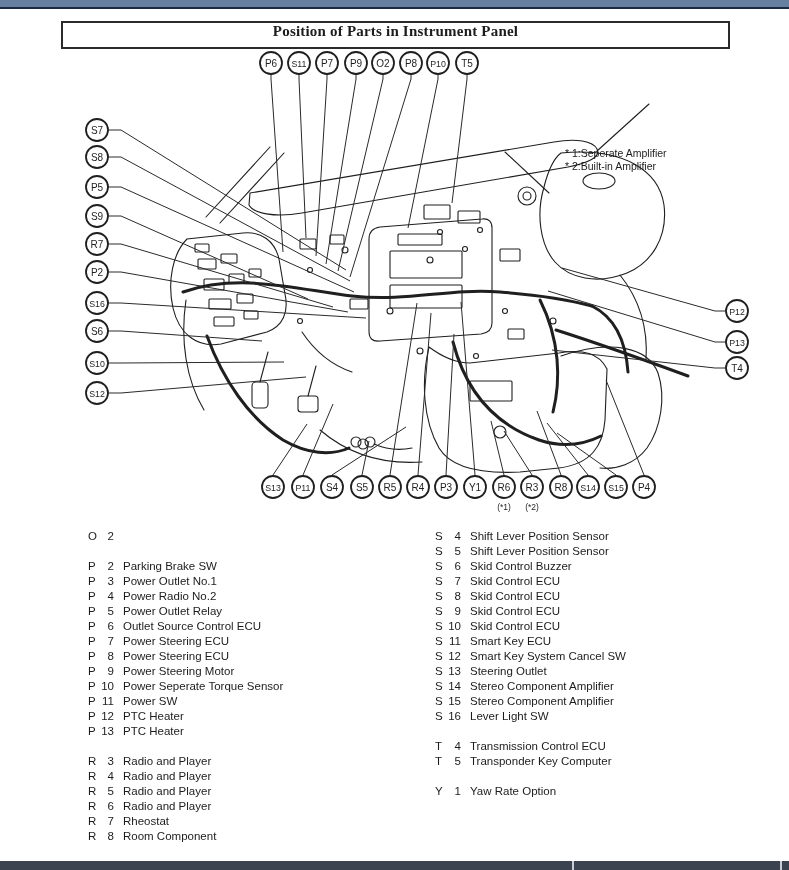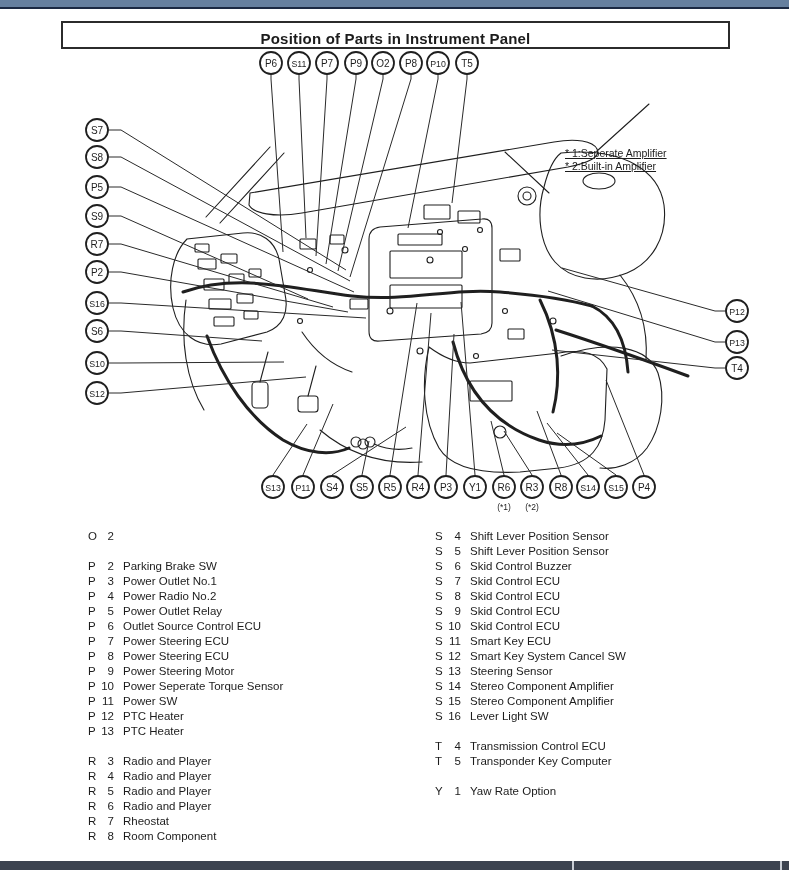--- a/index.html
+++ b/index.html
@@ -12,28 +12,27 @@
     background:#66809f;border-bottom:2px solid #1b2942;
   }
   .bottom-band{
     position:absolute;bottom:0;left:0;width:789px;height:9px;background:#3c4350;
   }
   .bottom-band .divider{
     position:absolute;top:0;width:2px;height:9px;background:#c9ced6;
   }
   .title-box{
     position:absolute;left:61px;top:21px;width:665px;height:24px;
-    border:2px solid #2b2b2b;display:flex;align-items:flex-end;justify-content:center;
-    font-weight:bold;font-size:15px;letter-spacing:.2px;background:#fff;
+    border:2px solid #2b2b2b;display:flex;align-items:flex-start;justify-content:center;
+    font-weight:bold;font-size:15px;letter-spacing:.2px;background:#fff;font-family:Liberation Serif, serif;
   }
   #diagram-svg{position:absolute;left:0;top:50px;}
   .note-block{
     position:absolute;left:565px;top:147px;font-size:10.5px;line-height:13px;
     white-space:nowrap;
-    text-decoration:underline;
   }
   .legend-col{position:absolute;font-size:11.5px;line-height:15px;}
   #legend-left{left:88px;top:529px;width:330px;}
   #legend-right{left:435px;top:529px;width:330px;}
   .leg-group{margin-bottom:15px;}
   .leg-row{display:flex;white-space:nowrap;height:15px;}
   .lc{display:inline-block;width:11px;}
   .ln{display:inline-block;width:15px;text-align:right;margin-right:9px;}
   svg text{font-family:"Liberation Sans", sans-serif;}
 </style>
@@ -447,21 +446,21 @@
         <span class="lname">Smart Key ECU</span>
       </div>
       <div class="leg-row">
         <span class="lc">S</span>
         <span class="ln">12</span>
         <span class="lname">Smart Key System Cancel SW</span>
       </div>
       <div class="leg-row">
         <span class="lc">S</span>
         <span class="ln">13</span>
-        <span class="lname">Steering Sensor</span>
+        <span class="lname">Steering Outlet</span>
       </div>
       <div class="leg-row">
         <span class="lc">S</span>
         <span class="ln">14</span>
         <span class="lname">Stereo Component Amplifier</span>
       </div>
       <div class="leg-row">
         <span class="lc">S</span>
         <span class="ln">15</span>
         <span class="lname">Stereo Component Amplifier</span>

